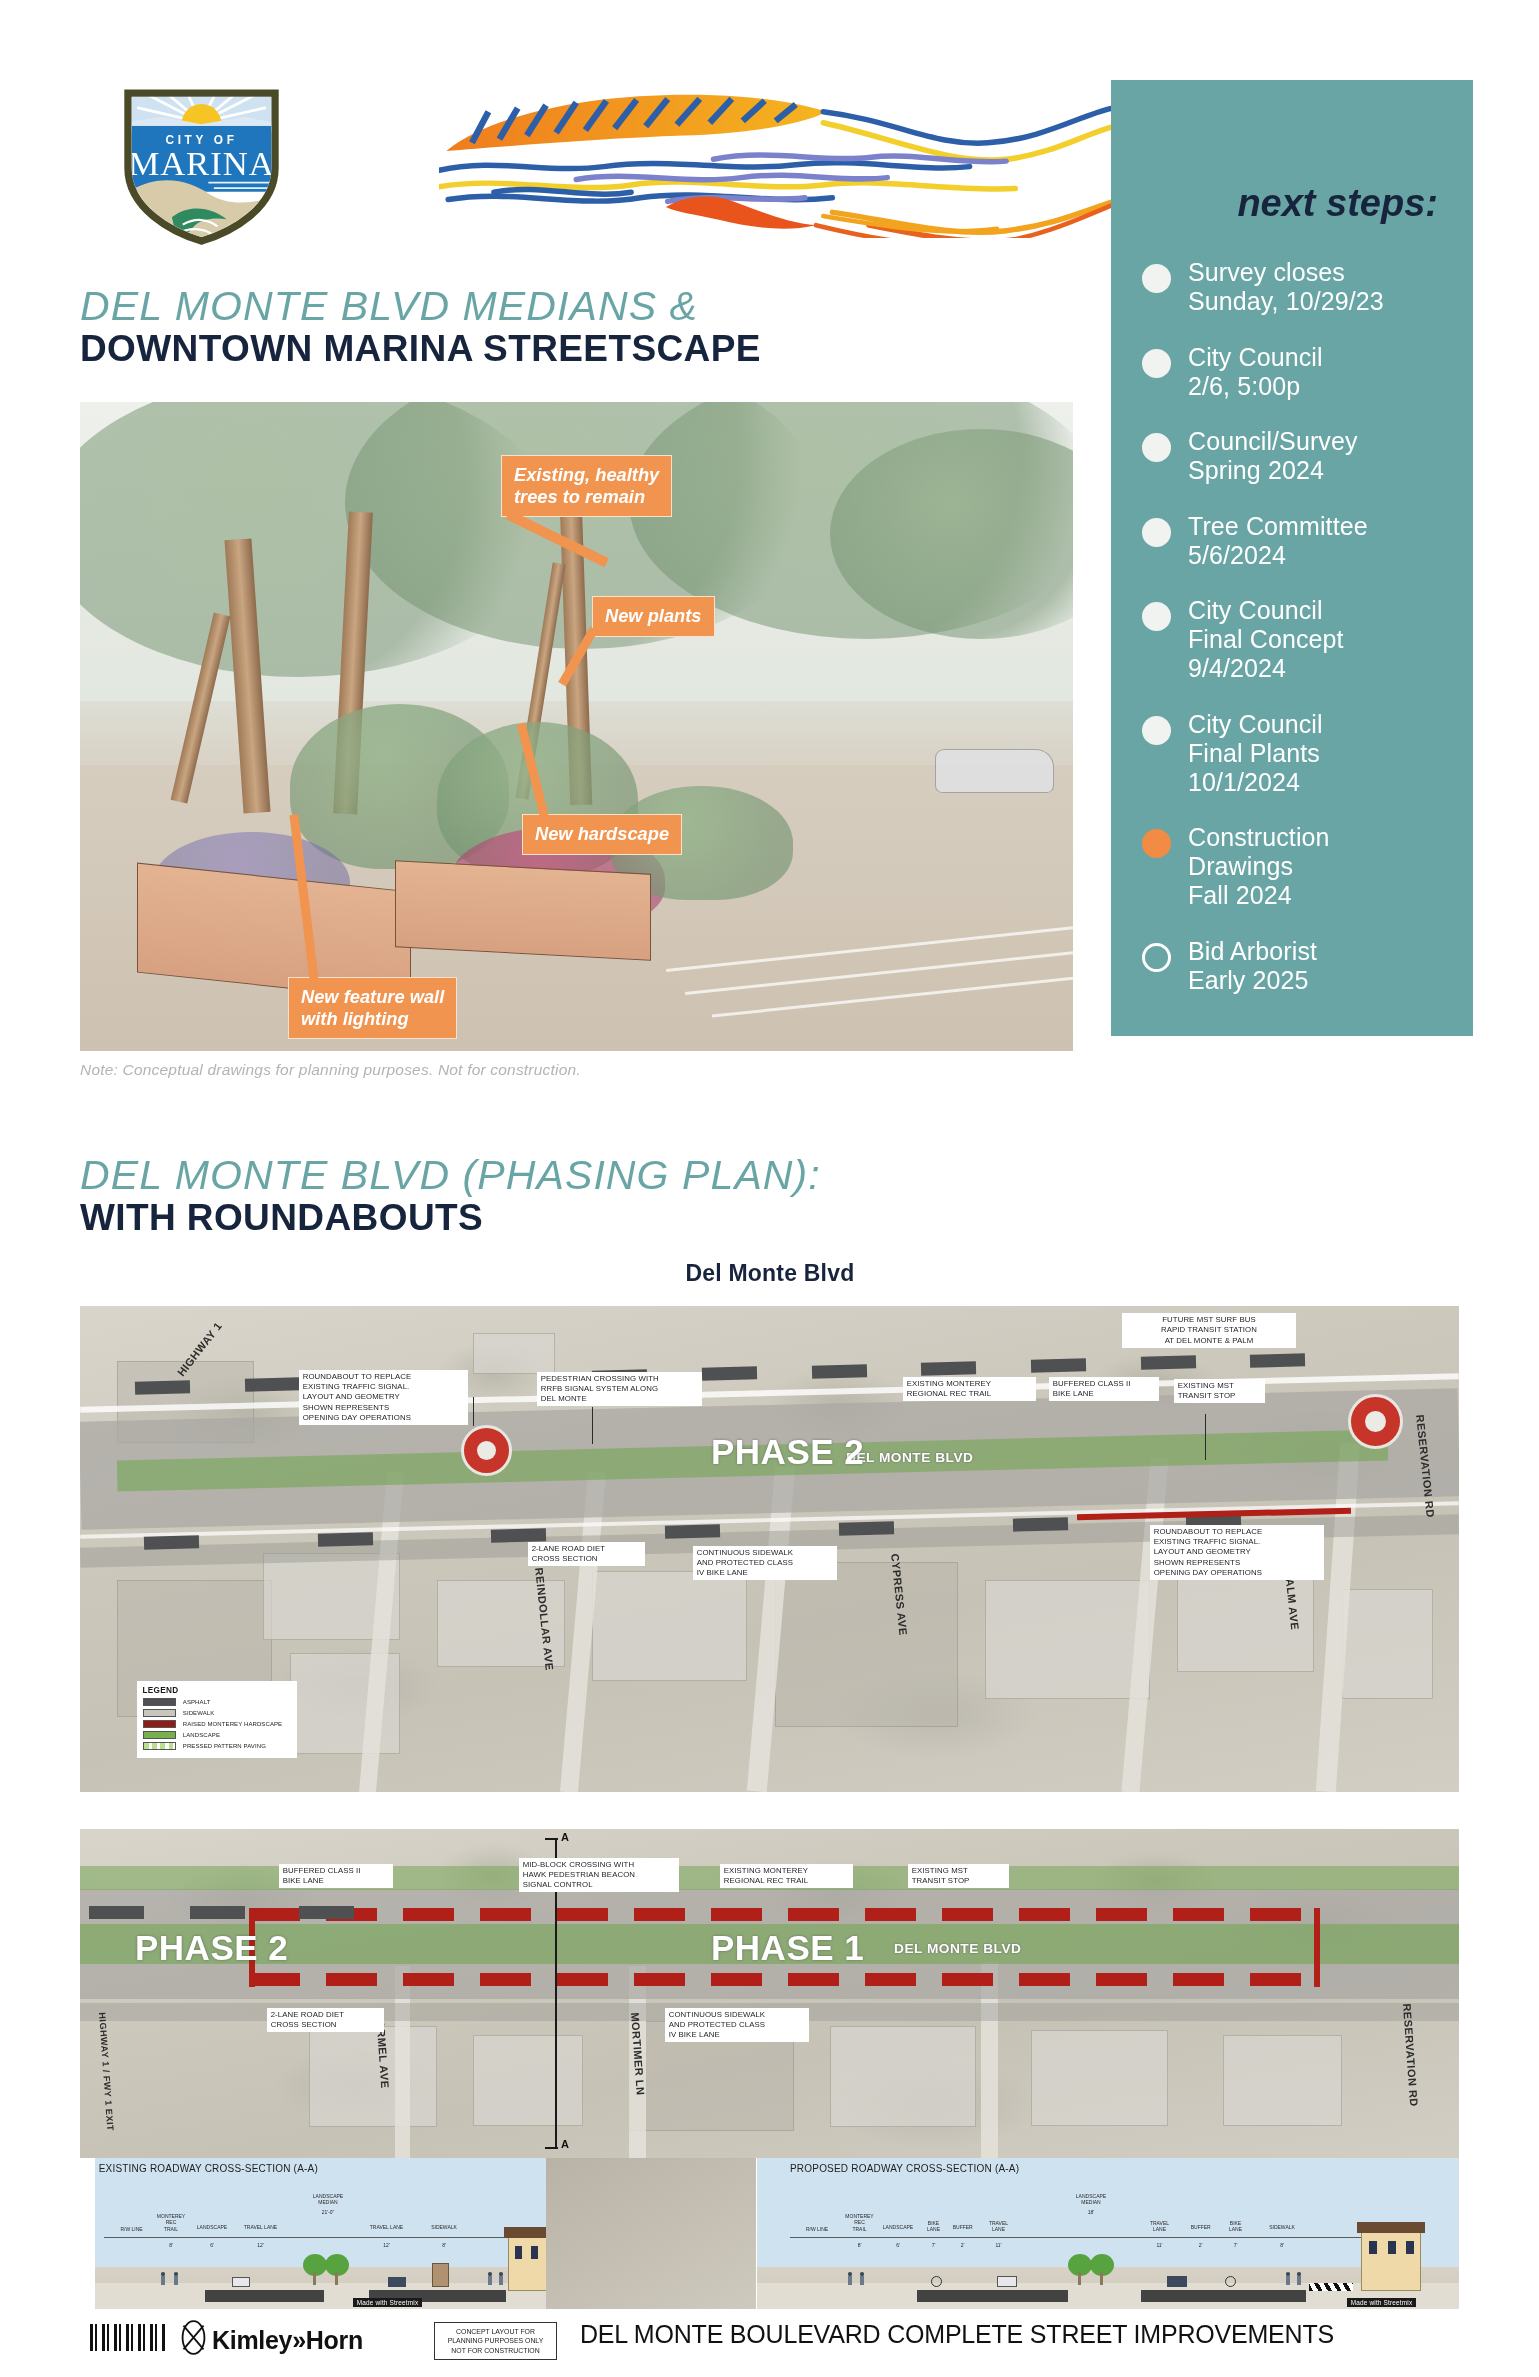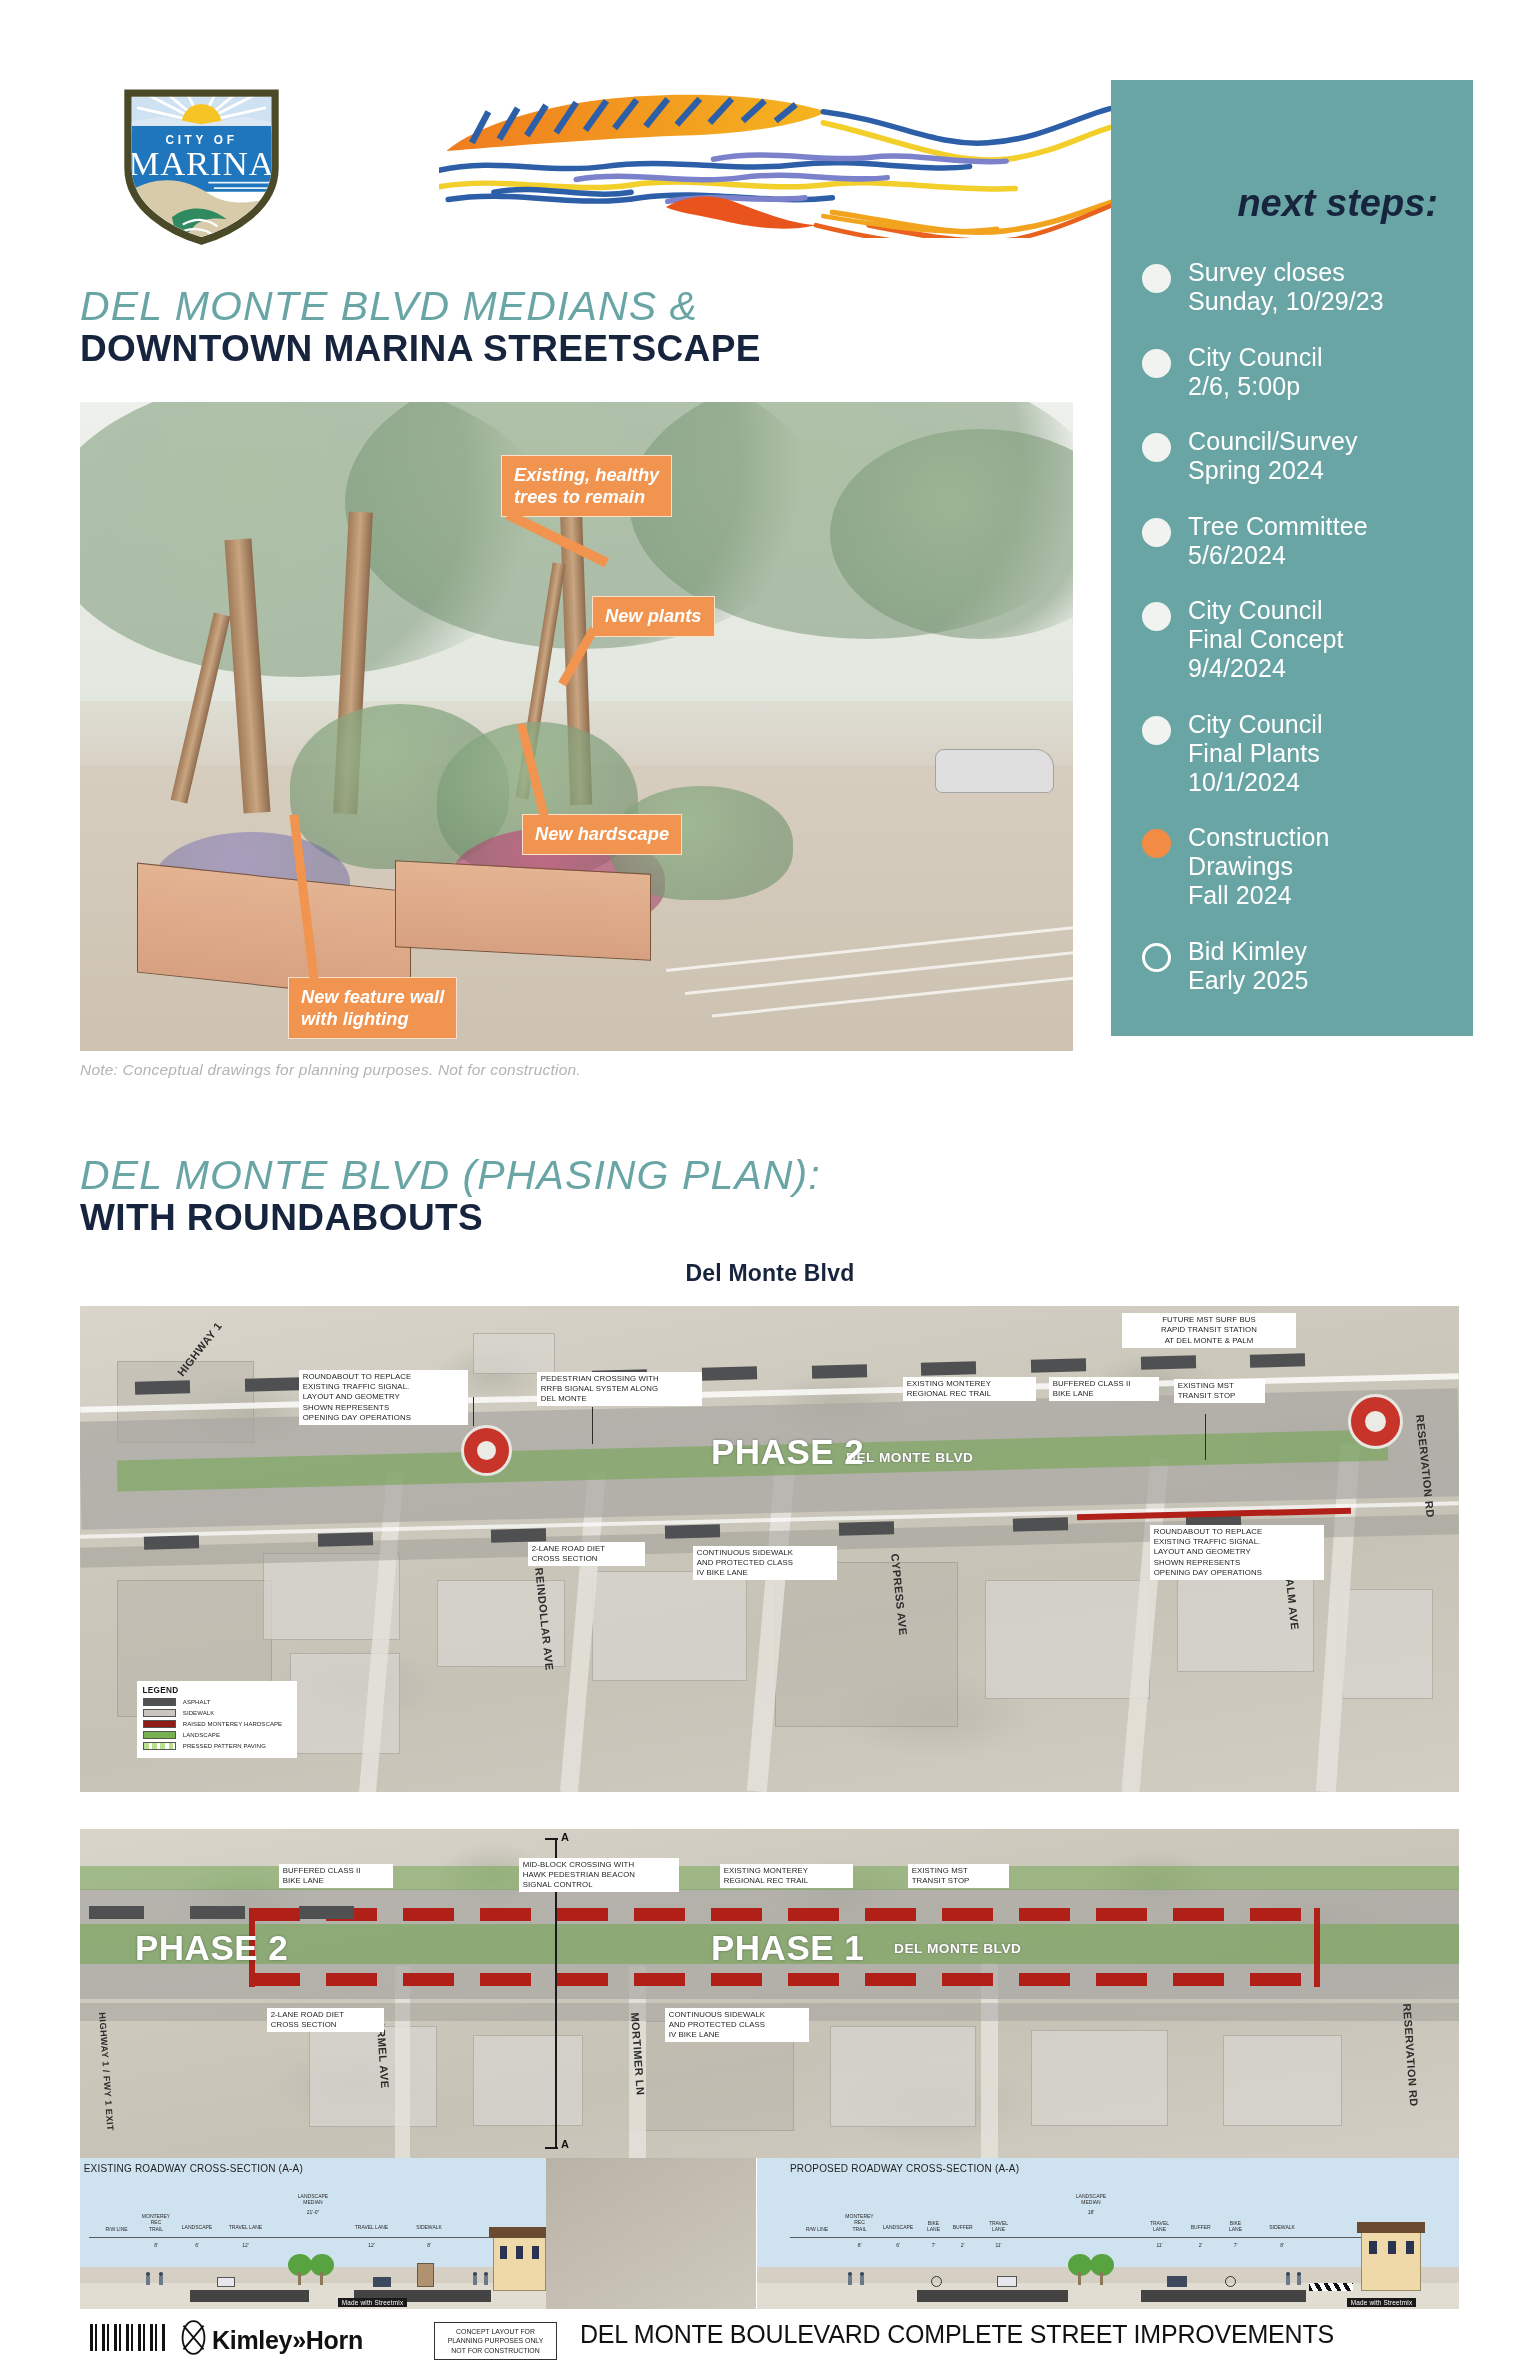--- a/index.html
+++ b/index.html
@@ -181,21 +181,21 @@
   .lg-sw { width:33px; height:8.2px; margin-right:7.3px; flex:0 0 33px; border:0.9px solid #555; }
   .lg-lbl { font-size:6px; color:#222; letter-spacing:0.1px; white-space:nowrap; }
 
   
   #cross-sections {
     position: absolute; left: 80px; top: 2158px; width: 1379px; height: 151px;
     overflow: hidden;
   }
   .xs-pane { position:absolute; top:0; height:151px;
     background: linear-gradient(to bottom,#cfe2ef 0%,#cfe2ef 72%,#d8d2c6 72%,#cfc8bb 100%); }
-  #xs-left { left:0; width:466px; }
+  #xs-left { left:15px; width:466px; }
   #xs-mid { left:466px; width:210px;
     background: linear-gradient(150deg,#b9b2a6,#cfcabe); }
   #xs-right { left:677px; width:702px; }
   .xs-title { position:absolute; top:4.6px; font-size:10px; color:#222; letter-spacing:0.2px; }
   .xs-ground { position:absolute; left:0; bottom:0; width:100%; height:25.6px; background:#e2ddd2; }
   .xs-road { position:absolute; bottom:7.3px; height:12px; background:#434343; }
   .xs-tree { position:absolute; width:24px; height:31px; }
   .xs-tree .crown { position:absolute; left:0; top:0; width:24px; height:22px; border-radius:50%; background:#57a33f; }
   .xs-tree .stem { position:absolute; left:10px; top:18.3px; width:2.7px; height:12.8px; background:#8a7a5a; }
   .xs-bldg { position:absolute; bottom:18.3px; background:#f0d9a8; border:0.9px solid #9a8a62; }
@@ -389,21 +389,21 @@
         <span class="l">Drawings</span>
         <span class="l">Fall 2024</span>
       </div>
     </div>
 
     <div class="tl-item">
       <div class="tl-marker-col">
         <div class="tl-dot hollow"></div>
       </div>
       <div class="tl-text">
-        <span class="l">Bid Kimley</span>
+        <span class="l">Bid Arborist</span>
         <span class="l">Early 2025</span>
       </div>
     </div>
 
   </div>
 </div>
 
 <div id="rendering">
   <div class="sky"></div>
   <div class="ground"></div>

